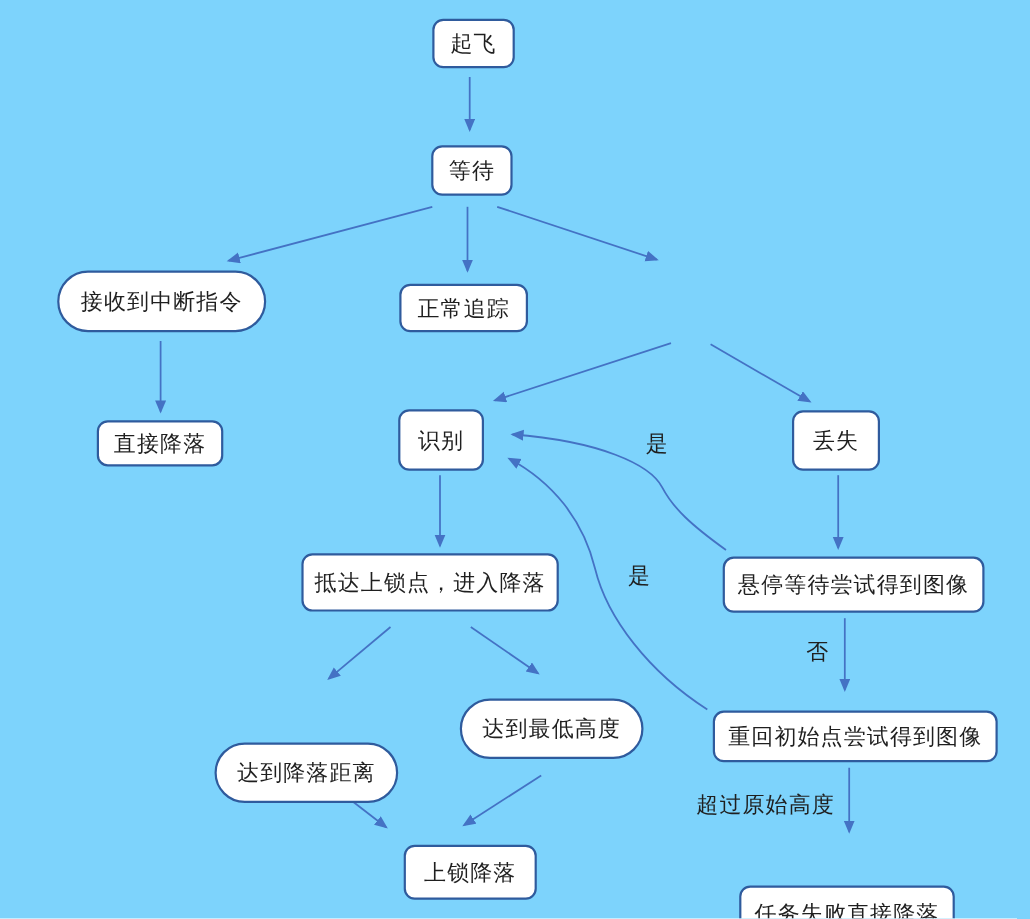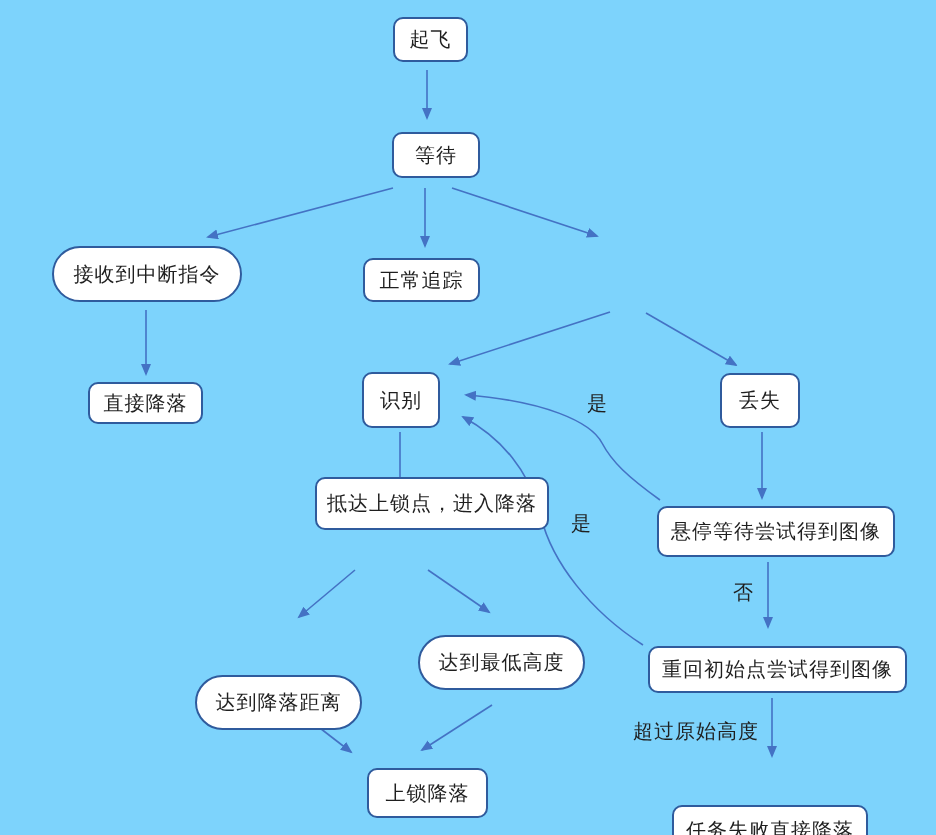--- a/index.html
+++ b/index.html
@@ -61,27 +61,27 @@
       <path d="M 355 570 L 299 617" fill="none" stroke="#4472c4" stroke-width="1.6" marker-end="url(#arrowhead)"></path>
       <path d="M 428 570 L 489 612" fill="none" stroke="#4472c4" stroke-width="1.6" marker-end="url(#arrowhead)"></path>
       <path d="M 290 705 L 351 752" fill="none" stroke="#4472c4" stroke-width="1.6" marker-end="url(#arrowhead)"></path>
       <path d="M 492 705 L 422 750" fill="none" stroke="#4472c4" stroke-width="1.6" marker-end="url(#arrowhead)"></path>
       <path d="M 768 562 L 768 627" fill="none" stroke="#4472c4" stroke-width="1.6" marker-end="url(#arrowhead)"></path>
       <path d="M 772 698 L 772 756" fill="none" stroke="#4472c4" stroke-width="1.6" marker-end="url(#arrowhead)"></path>
       <path d="M 660 500 C 628 477, 612 462, 602 443 C 591 422, 545 401, 466 395" fill="none" stroke="#4472c4" stroke-width="1.6" marker-end="url(#arrowhead)"></path>
       <path d="M 643 645 C 590 611, 552 562, 541 517 C 530 472, 502 438, 463 417" fill="none" stroke="#4472c4" stroke-width="1.6" marker-end="url(#arrowhead)"></path>
     </svg>
     <div class="node rounded" style="left: 393px; top: 17px; width: 75px; height: 45px; border-color: rgb(47, 91, 157); background: rgb(255, 255, 255); color: rgb(31, 31, 31);">起飞</div>
-    <div class="node rounded" style="left: 392px; top: 132px; width: 88px; height: 46px; border-color: rgb(47, 91, 157); background: rgb(255, 255, 255); color: rgb(31, 31, 31);">等待</div>
+    <div class="node rounded" style="left: 392px; top: 132px; width: 74px; height: 46px; border-color: rgb(47, 91, 157); background: rgb(255, 255, 255); color: rgb(31, 31, 31);">等待</div>
     <div class="node stadium" style="left: 52px; top: 246px; width: 190px; height: 56px; border-color: rgb(47, 91, 157); background: rgb(255, 255, 255); color: rgb(31, 31, 31); border-radius: 28px;">接收到中断指令</div>
     <div class="node rounded" style="left: 363px; top: 258px; width: 117px; height: 44px; border-color: rgb(47, 91, 157); background: rgb(255, 255, 255); color: rgb(31, 31, 31);">正常追踪</div>
     <div class="node rounded" style="left: 88px; top: 382px; width: 115px; height: 42px; border-color: rgb(47, 91, 157); background: rgb(255, 255, 255); color: rgb(31, 31, 31);">直接降落</div>
     <div class="node rounded" style="left: 362px; top: 372px; width: 78px; height: 56px; border-color: rgb(47, 91, 157); background: rgb(255, 255, 255); color: rgb(31, 31, 31);">识别</div>
     <div class="node rounded" style="left: 720px; top: 373px; width: 80px; height: 55px; border-color: rgb(47, 91, 157); background: rgb(255, 255, 255); color: rgb(31, 31, 31);">丢失</div>
-    <div class="node rounded" style="left: 274px; top: 477px; width: 234px; height: 53px; border-color: rgb(47, 91, 157); background: rgb(255, 255, 255); color: rgb(31, 31, 31); margin-left: 41px;">抵达上锁点，进入降落</div>
+    <div class="node rounded" style="left: 274px; top: 503px; width: 234px; height: 53px; border-color: rgb(47, 91, 157); background: rgb(255, 255, 255); color: rgb(31, 31, 31);">抵达上锁点，进入降落</div>
     <div class="node rounded" style="left: 657px; top: 506px; width: 238px; height: 51px; border-color: rgb(47, 91, 157); background: rgb(255, 255, 255); color: rgb(31, 31, 31);">悬停等待尝试得到图像</div>
     <div class="node stadium" style="left: 195px; top: 635px; width: 167px; height: 55px; border-color: rgb(47, 91, 157); background: rgb(255, 255, 255); color: rgb(31, 31, 31); border-radius: 27.5px; margin-top: 40px;">达到降落距离</div>
     <div class="node stadium" style="left: 418px; top: 635px; width: 167px; height: 55px; border-color: rgb(47, 91, 157); background: rgb(255, 255, 255); color: rgb(31, 31, 31); border-radius: 27.5px;">达到最低高度</div>
     <div class="node rounded" style="left: 648px; top: 646px; width: 259px; height: 47px; border-color: rgb(47, 91, 157); background: rgb(255, 255, 255); color: rgb(31, 31, 31);">重回初始点尝试得到图像</div>
     <div class="node rounded" style="left: 327px; top: 768px; width: 121px; height: 50px; border-color: rgb(47, 91, 157); background: rgb(255, 255, 255); color: rgb(31, 31, 31); margin-left: 40px;">上锁降落</div>
     <div class="node rounded" style="left: 672px; top: 805px; width: 196px; height: 50px; border-color: rgb(47, 91, 157); background: rgb(255, 255, 255); color: rgb(31, 31, 31); text-decoration: underline;">任务失败直接降落</div>
     <div class="edge-label" style="left: 587px; top: 390px; color: rgb(31, 31, 31);">是</div>
     <div class="edge-label" style="left: 571px; top: 510px; color: rgb(31, 31, 31);">是</div>
     <div class="edge-label" style="left: 733px; top: 579px; color: rgb(31, 31, 31);">否</div>
     <div class="edge-label" style="left: 633px; top: 718px; color: rgb(31, 31, 31);">超过原始高度</div>

